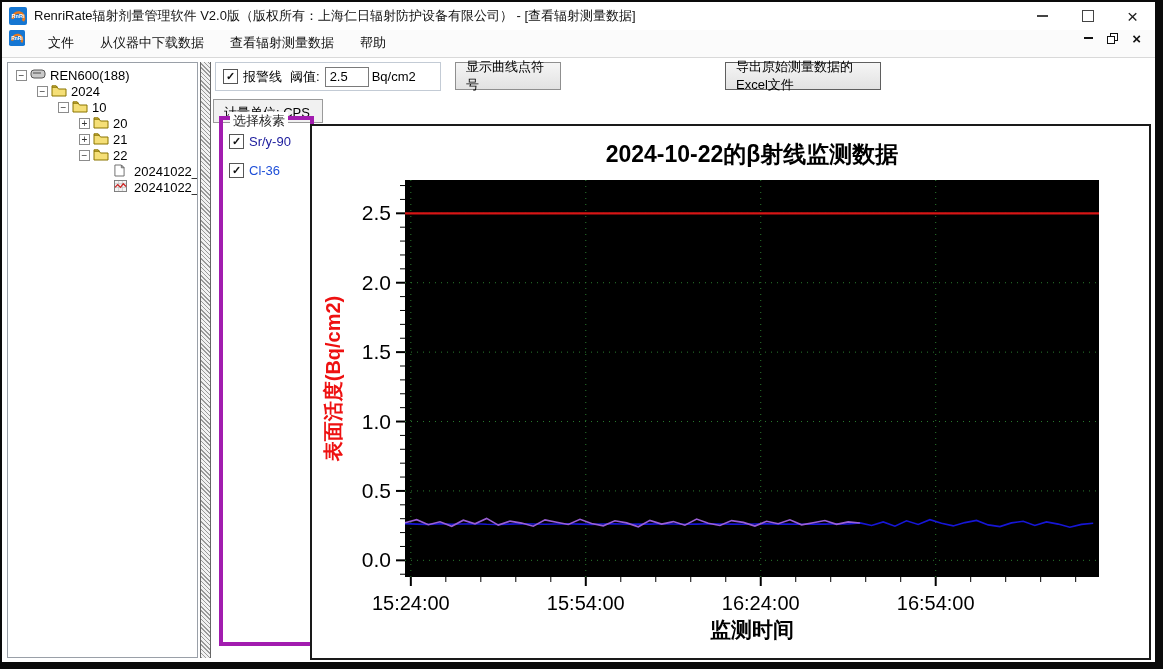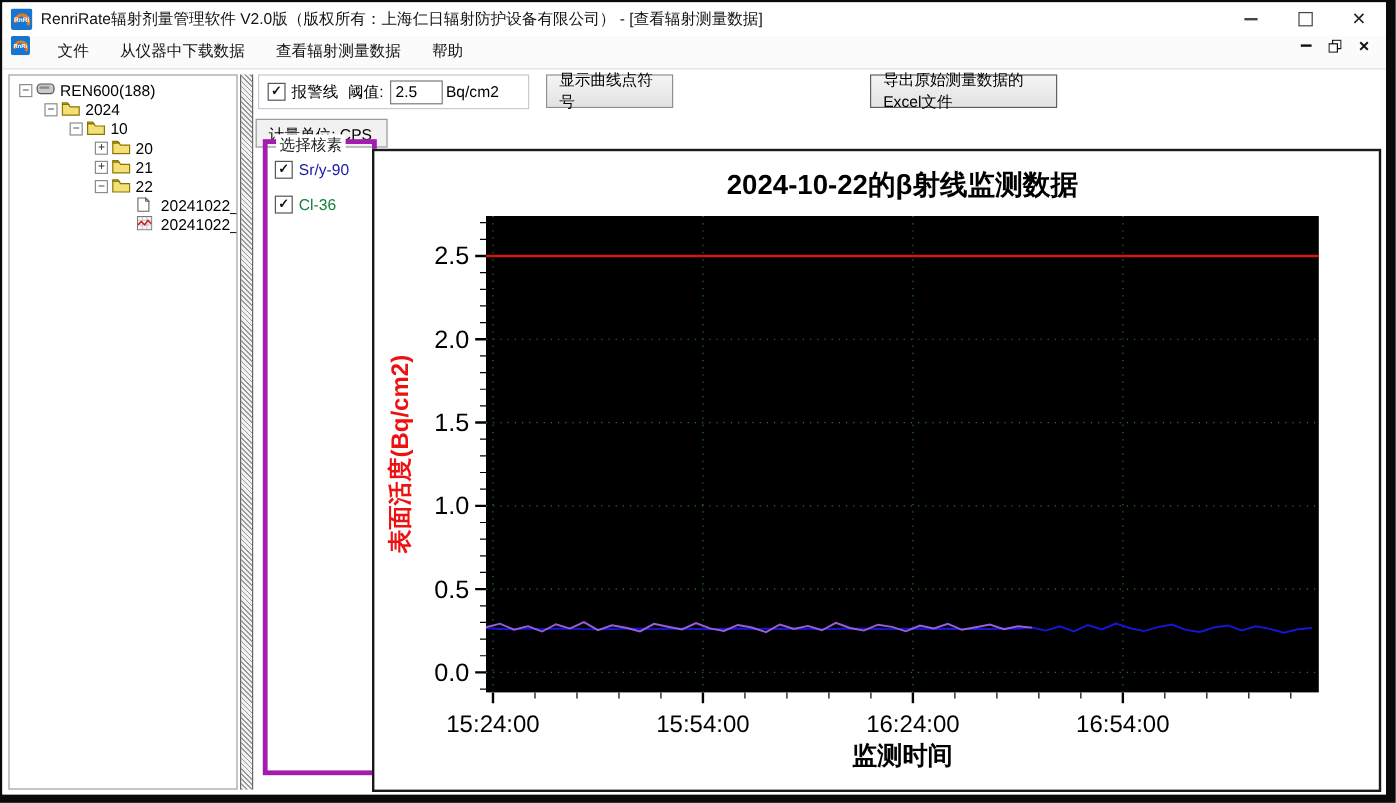--- a/index.html
+++ b/index.html
@@ -194,21 +194,21 @@
 
       <div class="nuclide-box">
         <span class="nuclide-title">选择核素</span>
         <div id="nuclide-rows">
             <div class="nuclide-row">
               <span class="checkbox">✓</span>
               <span class="nl" style="color: rgb(26, 26, 156);">Sr/y-90</span>
             </div>
             <div class="nuclide-row">
               <span class="checkbox">✓</span>
-              <span class="nl" style="color: #15803d;">Cl-36</span>
+              <span class="nl" style="color: #1d4ed8;">Cl-36</span>
             </div>
           </div>
       </div>
 
       <div class="chart-box" id="chart">
           <svg viewBox="0 0 837 532" width="837" height="532">
             <rect x="93" y="54" width="694" height="397" fill="#000000"></rect>
             <line x1="93" y1="434.34265734265733" x2="787" y2="434.34265734265733" stroke="#2a7a2e" stroke-width="1" stroke-dasharray="1 5"></line>
             <line x1="93" y1="364.93706293706293" x2="787" y2="364.93706293706293" stroke="#2a7a2e" stroke-width="1" stroke-dasharray="1 5"></line>
             <line x1="93" y1="295.5314685314686" x2="787" y2="295.5314685314686" stroke="#2a7a2e" stroke-width="1" stroke-dasharray="1 5"></line>

